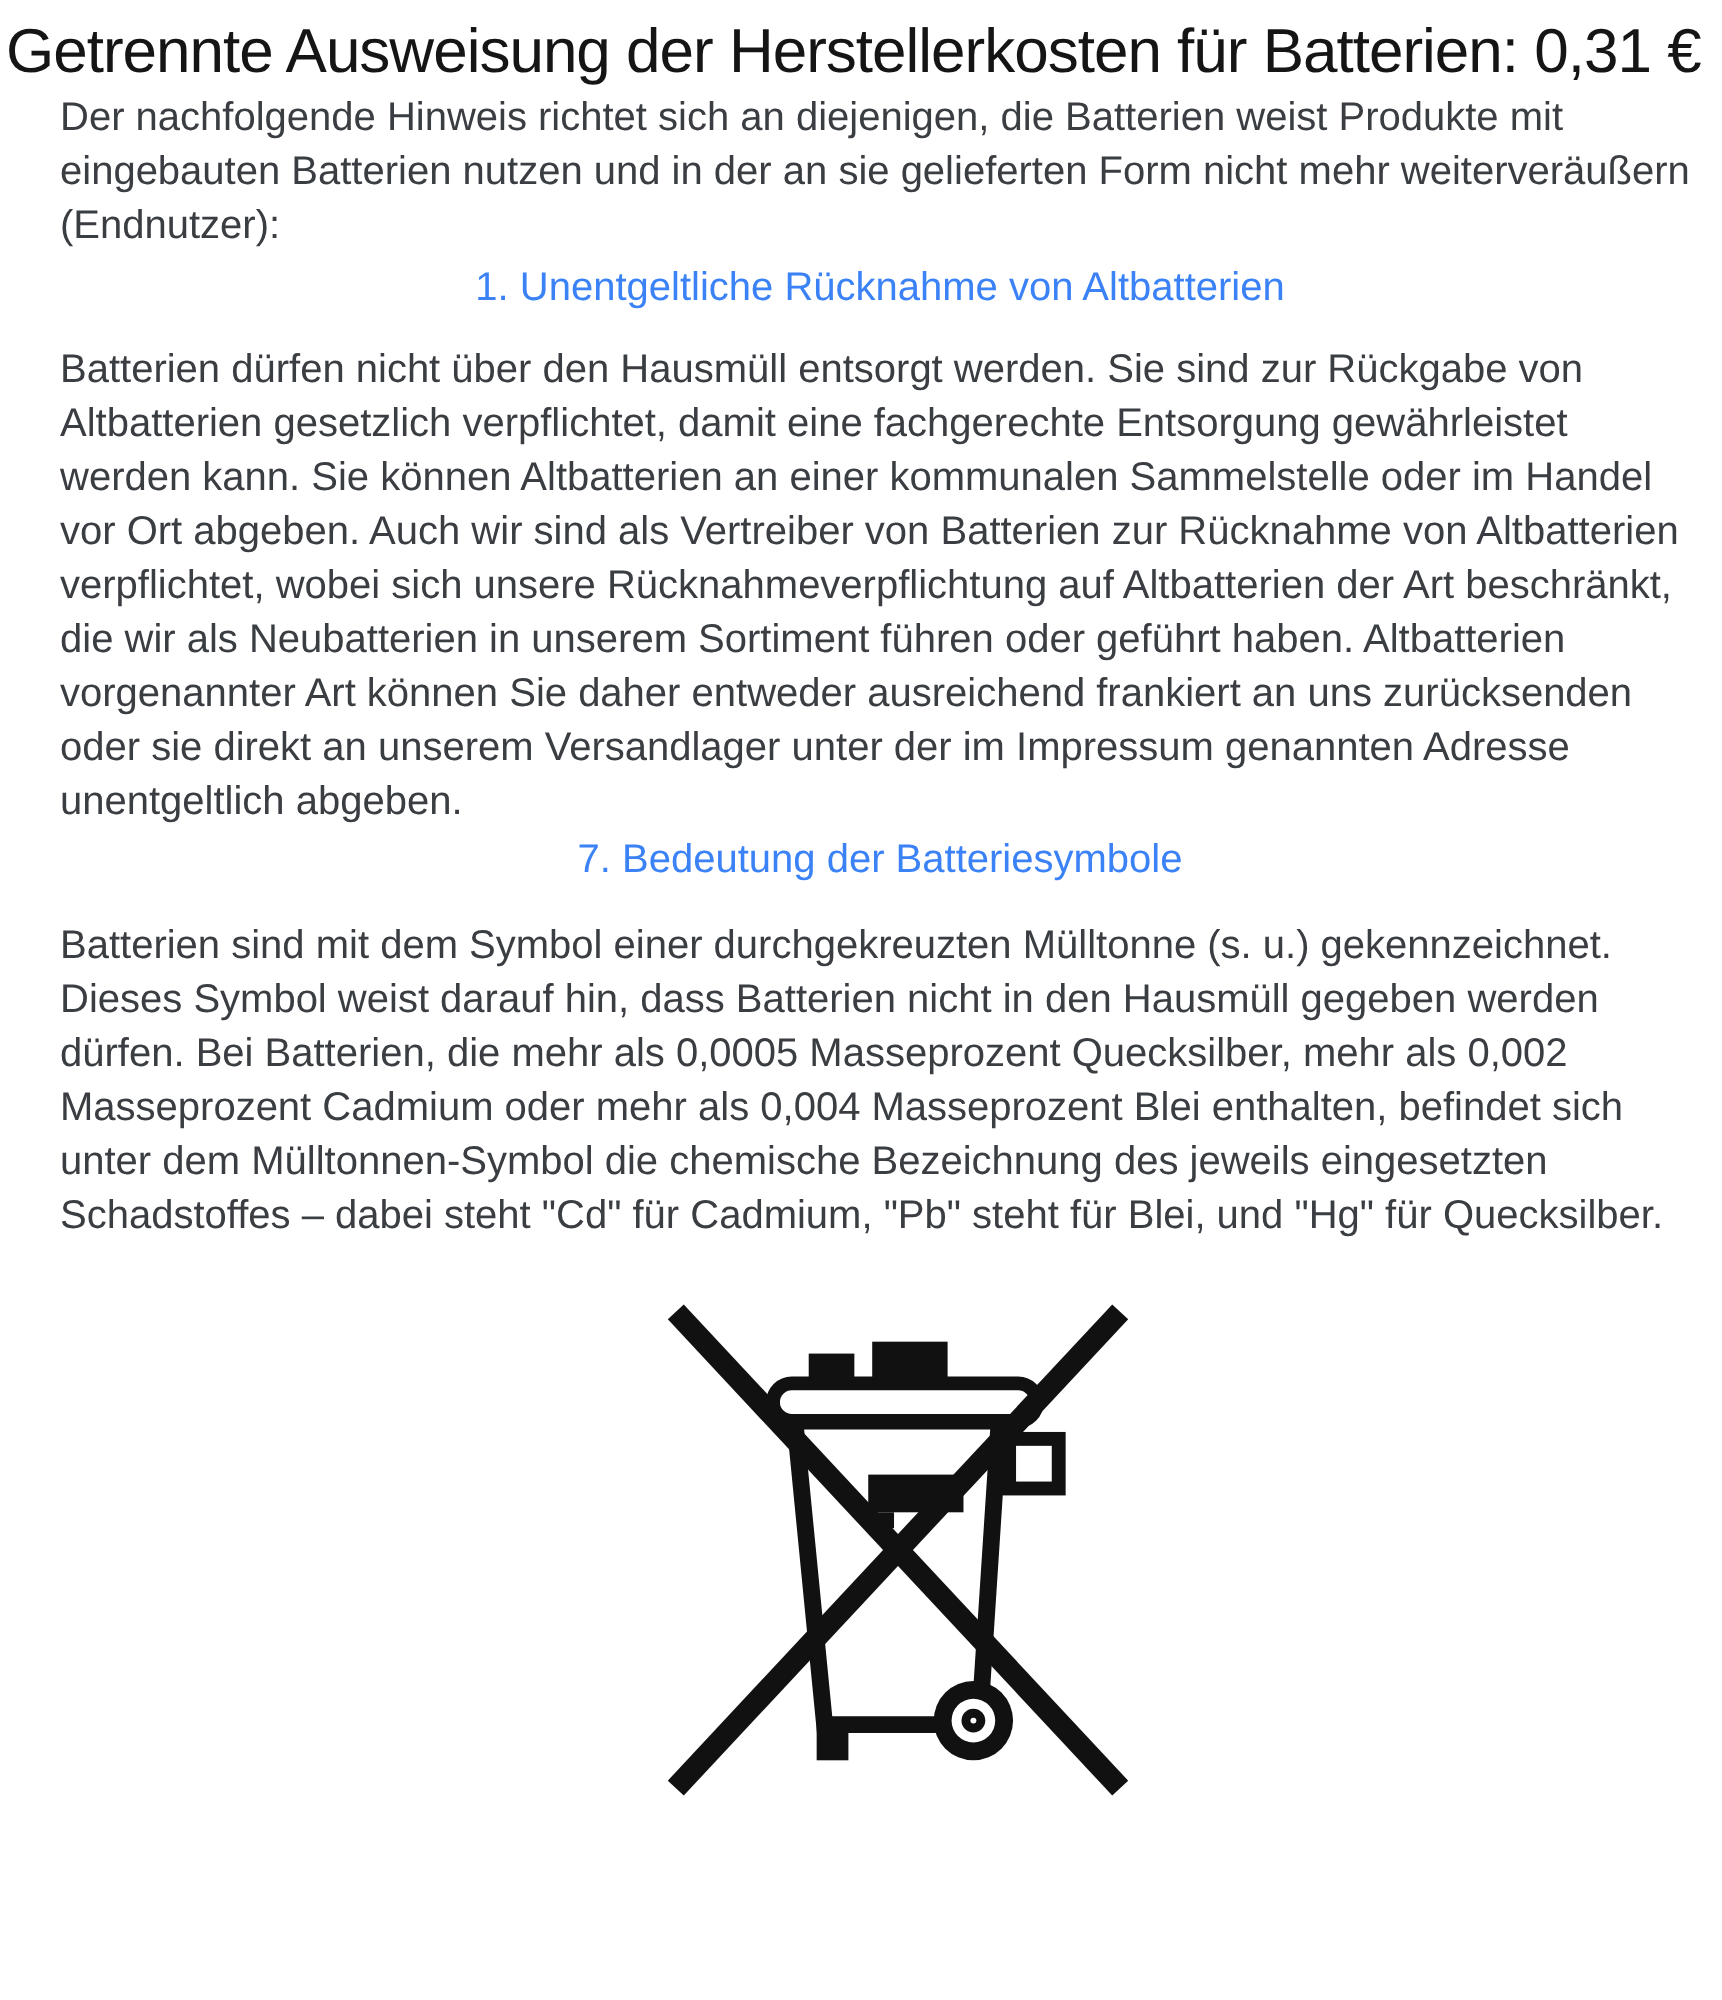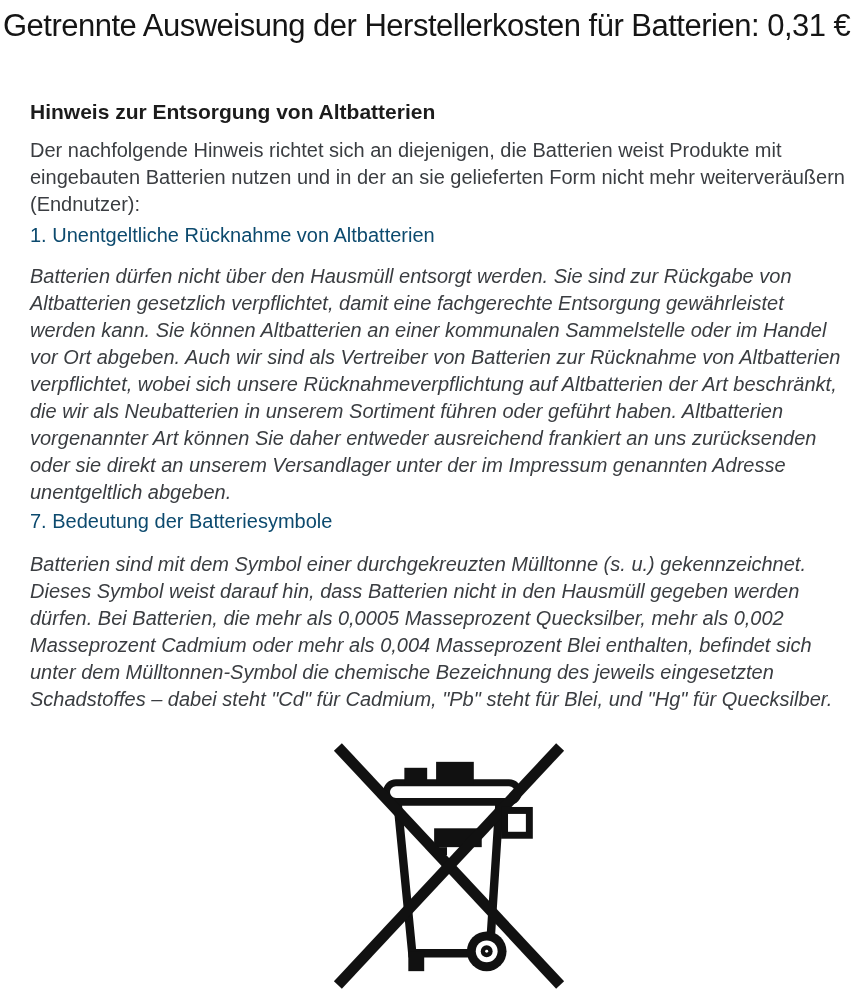--- a/index.html
+++ b/index.html
@@ -32,47 +32,47 @@
     line-height:27px;
     font-weight:700;
     color:#1c1c1c;
   }
   p{margin:0;}
   .intro{margin-bottom:4px;}
   .sec-heading{
     font-weight:400;
     font-size:20px;
     line-height:27px;
-    color:#0c4a6e;
+    color:#3b82f6;
     margin:0;
+    text-align:center;
   }
   .sec1-heading{margin-bottom:14px;}
-  .sec1-body{margin-bottom:2px;font-style:italic;}
+  .sec1-body{margin-bottom:2px;}
   .sec2-heading{margin-bottom:16px;}
-  .sec2-body{margin-bottom:16px;font-style:italic;}
+  .sec2-body{margin-bottom:16px;}
   .symbol-wrap{
     margin-top:28px;
     display:flex;
     justify-content:center;
   }
   .symbol-wrap svg{
     display:block;
     transform:translateX(9px);
   }
 </style>
 </head>
 <body>
 
 <div class="page">
 
   <h1 class="doc-title">Getrennte Ausweisung der Herstellerkosten für Batterien: 0,31 €</h1>
 
   <div class="content">
 
-    <div class="notice-heading">Hinweis zur Entsorgung von Altbatterien</div>
 
     <p class="intro">Der nachfolgende Hinweis richtet sich an diejenigen, die Batterien weist Produkte mit eingebauten Batterien nutzen und in der an sie gelieferten Form nicht mehr weiterveräußern (Endnutzer):</p>
 
     <p class="sec-heading sec1-heading">1. Unentgeltliche Rücknahme von Altbatterien</p>
 
     <p class="sec1-body">Batterien dürfen nicht über den Hausmüll entsorgt werden. Sie sind zur Rückgabe von Altbatterien gesetzlich verpflichtet, damit eine fachgerechte Entsorgung gewährleistet werden kann. Sie können Altbatterien an einer kommunalen Sammelstelle oder im Handel vor Ort abgeben. Auch wir sind als Vertreiber von Batterien zur Rücknahme von Altbatterien verpflichtet, wobei sich unsere Rücknahmeverpflichtung auf Altbatterien der Art beschränkt, die wir als Neubatterien in unserem Sortiment führen oder geführt haben. Altbatterien vorgenannter Art können Sie daher entweder ausreichend frankiert an uns zurücksenden oder sie direkt an unserem Versandlager unter der im Impressum genannten Adresse unentgeltlich abgeben.</p>
 
     <p class="sec-heading sec2-heading">7. Bedeutung der Batteriesymbole</p>
 
     <p class="sec2-body">Batterien sind mit dem Symbol einer durchgekreuzten Mülltonne (s. u.) gekennzeichnet. Dieses Symbol weist darauf hin, dass Batterien nicht in den Hausmüll gegeben werden dürfen. Bei Batterien, die mehr als 0,0005 Masseprozent Quecksilber, mehr als 0,002 Masseprozent Cadmium oder mehr als 0,004 Masseprozent Blei enthalten, befindet sich unter dem Mülltonnen-Symbol die chemische Bezeichnung des jeweils eingesetzten Schadstoffes – dabei steht "Cd" für Cadmium, "Pb" steht für Blei, und "Hg" für Quecksilber.</p>

